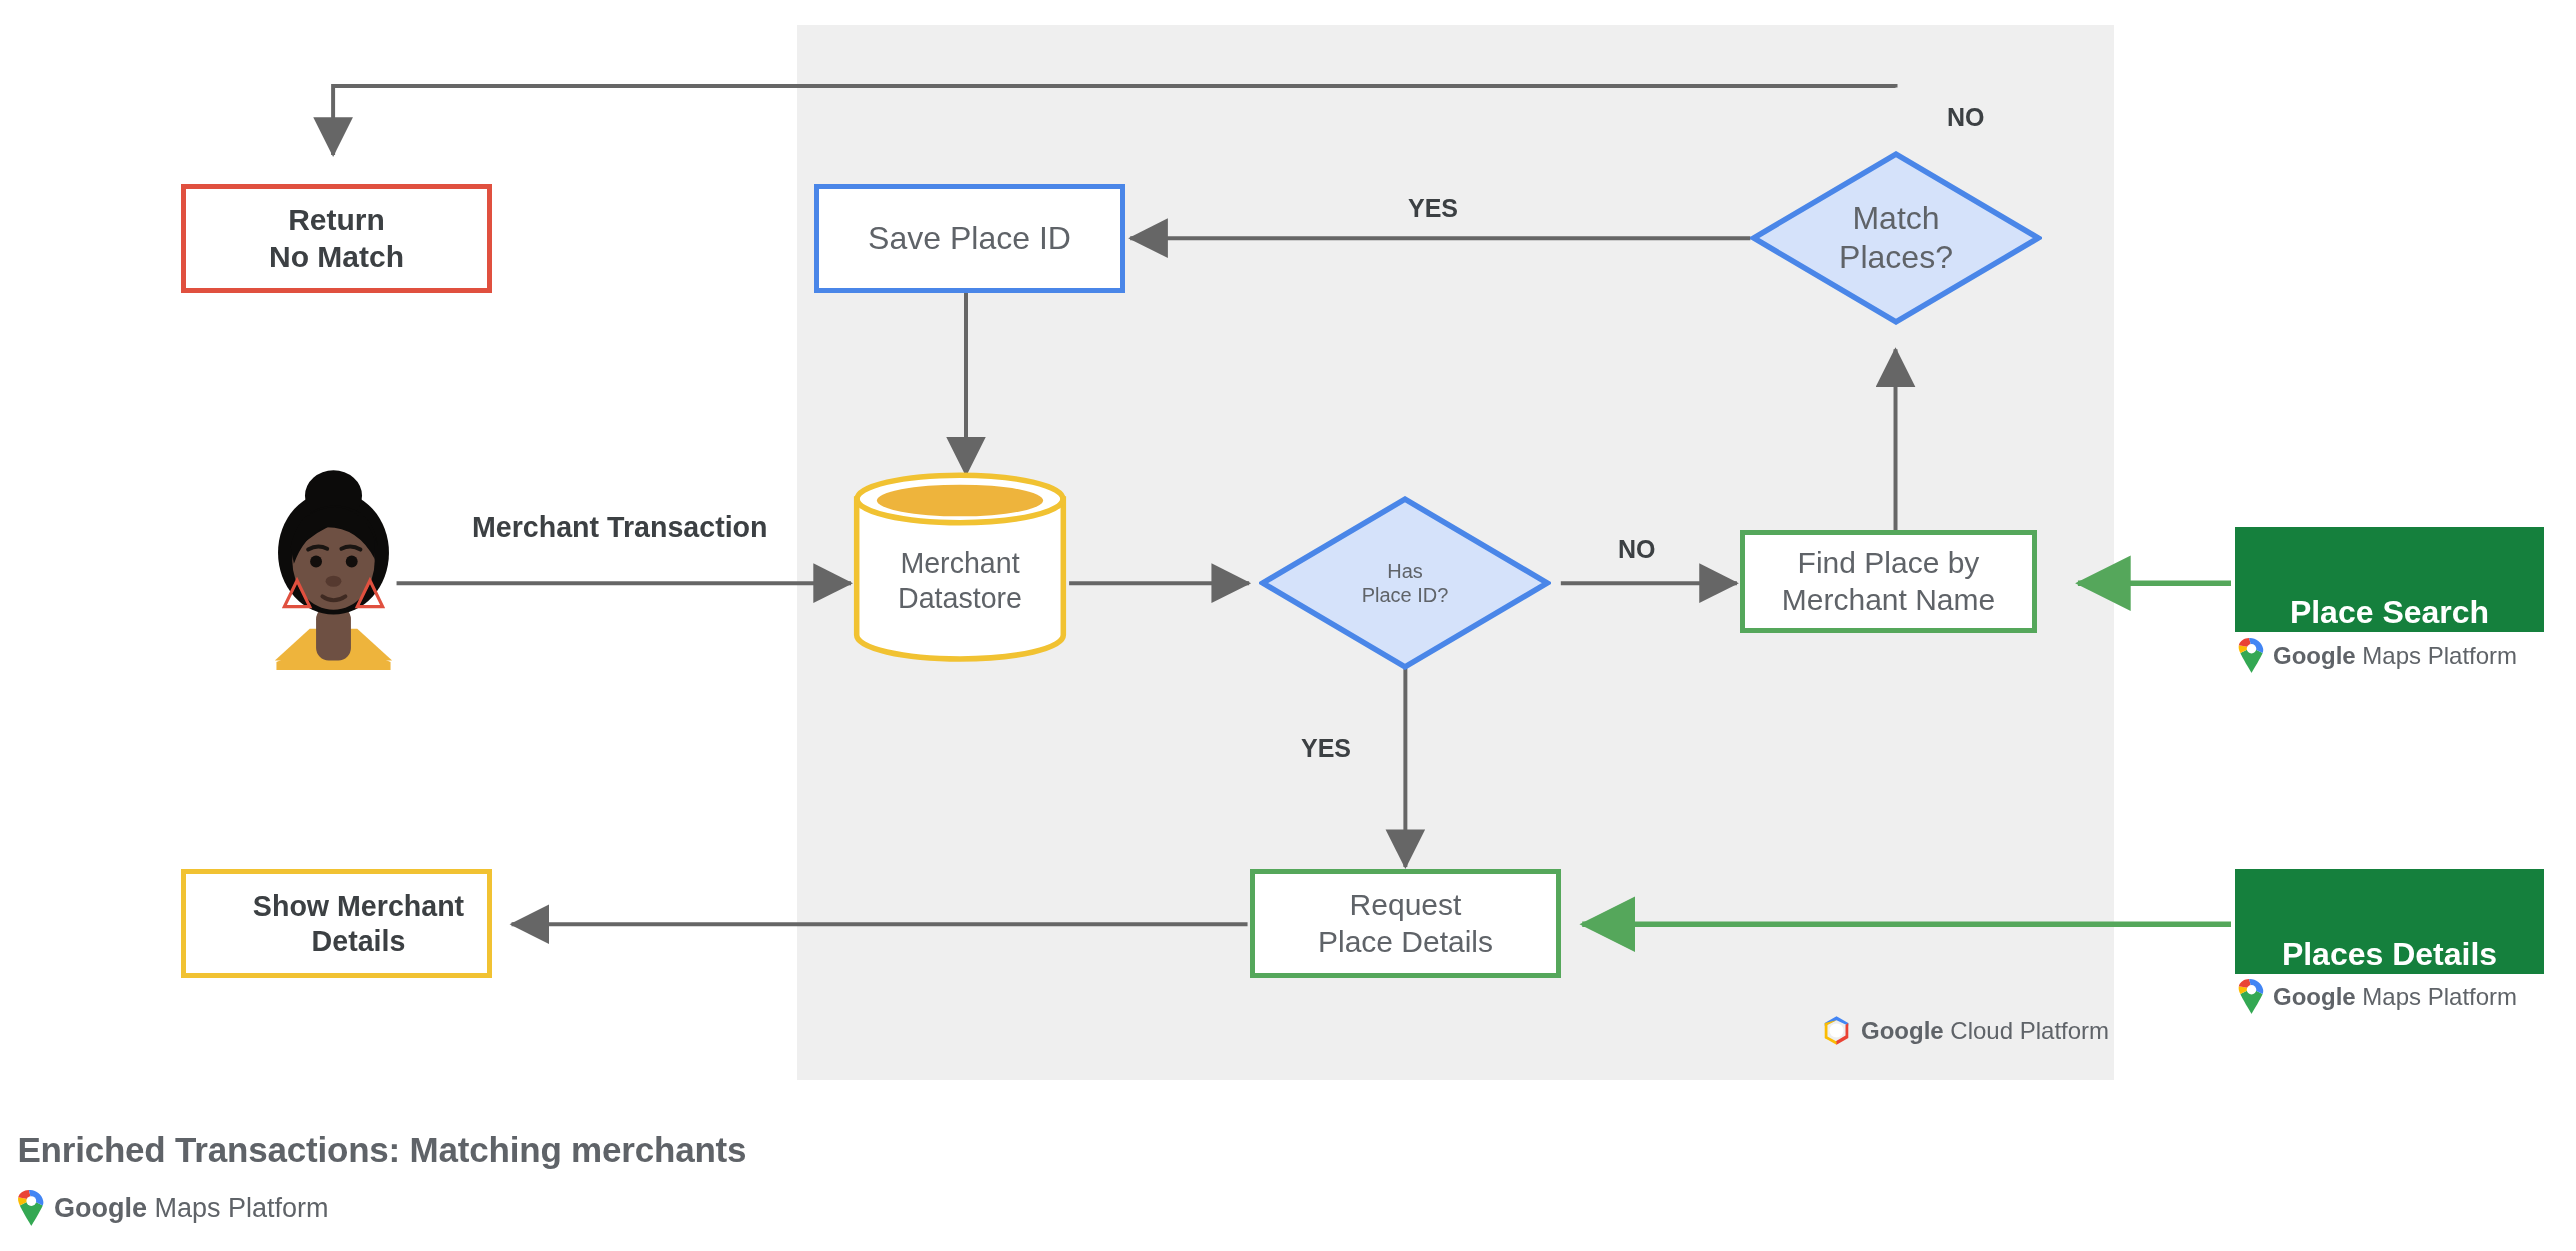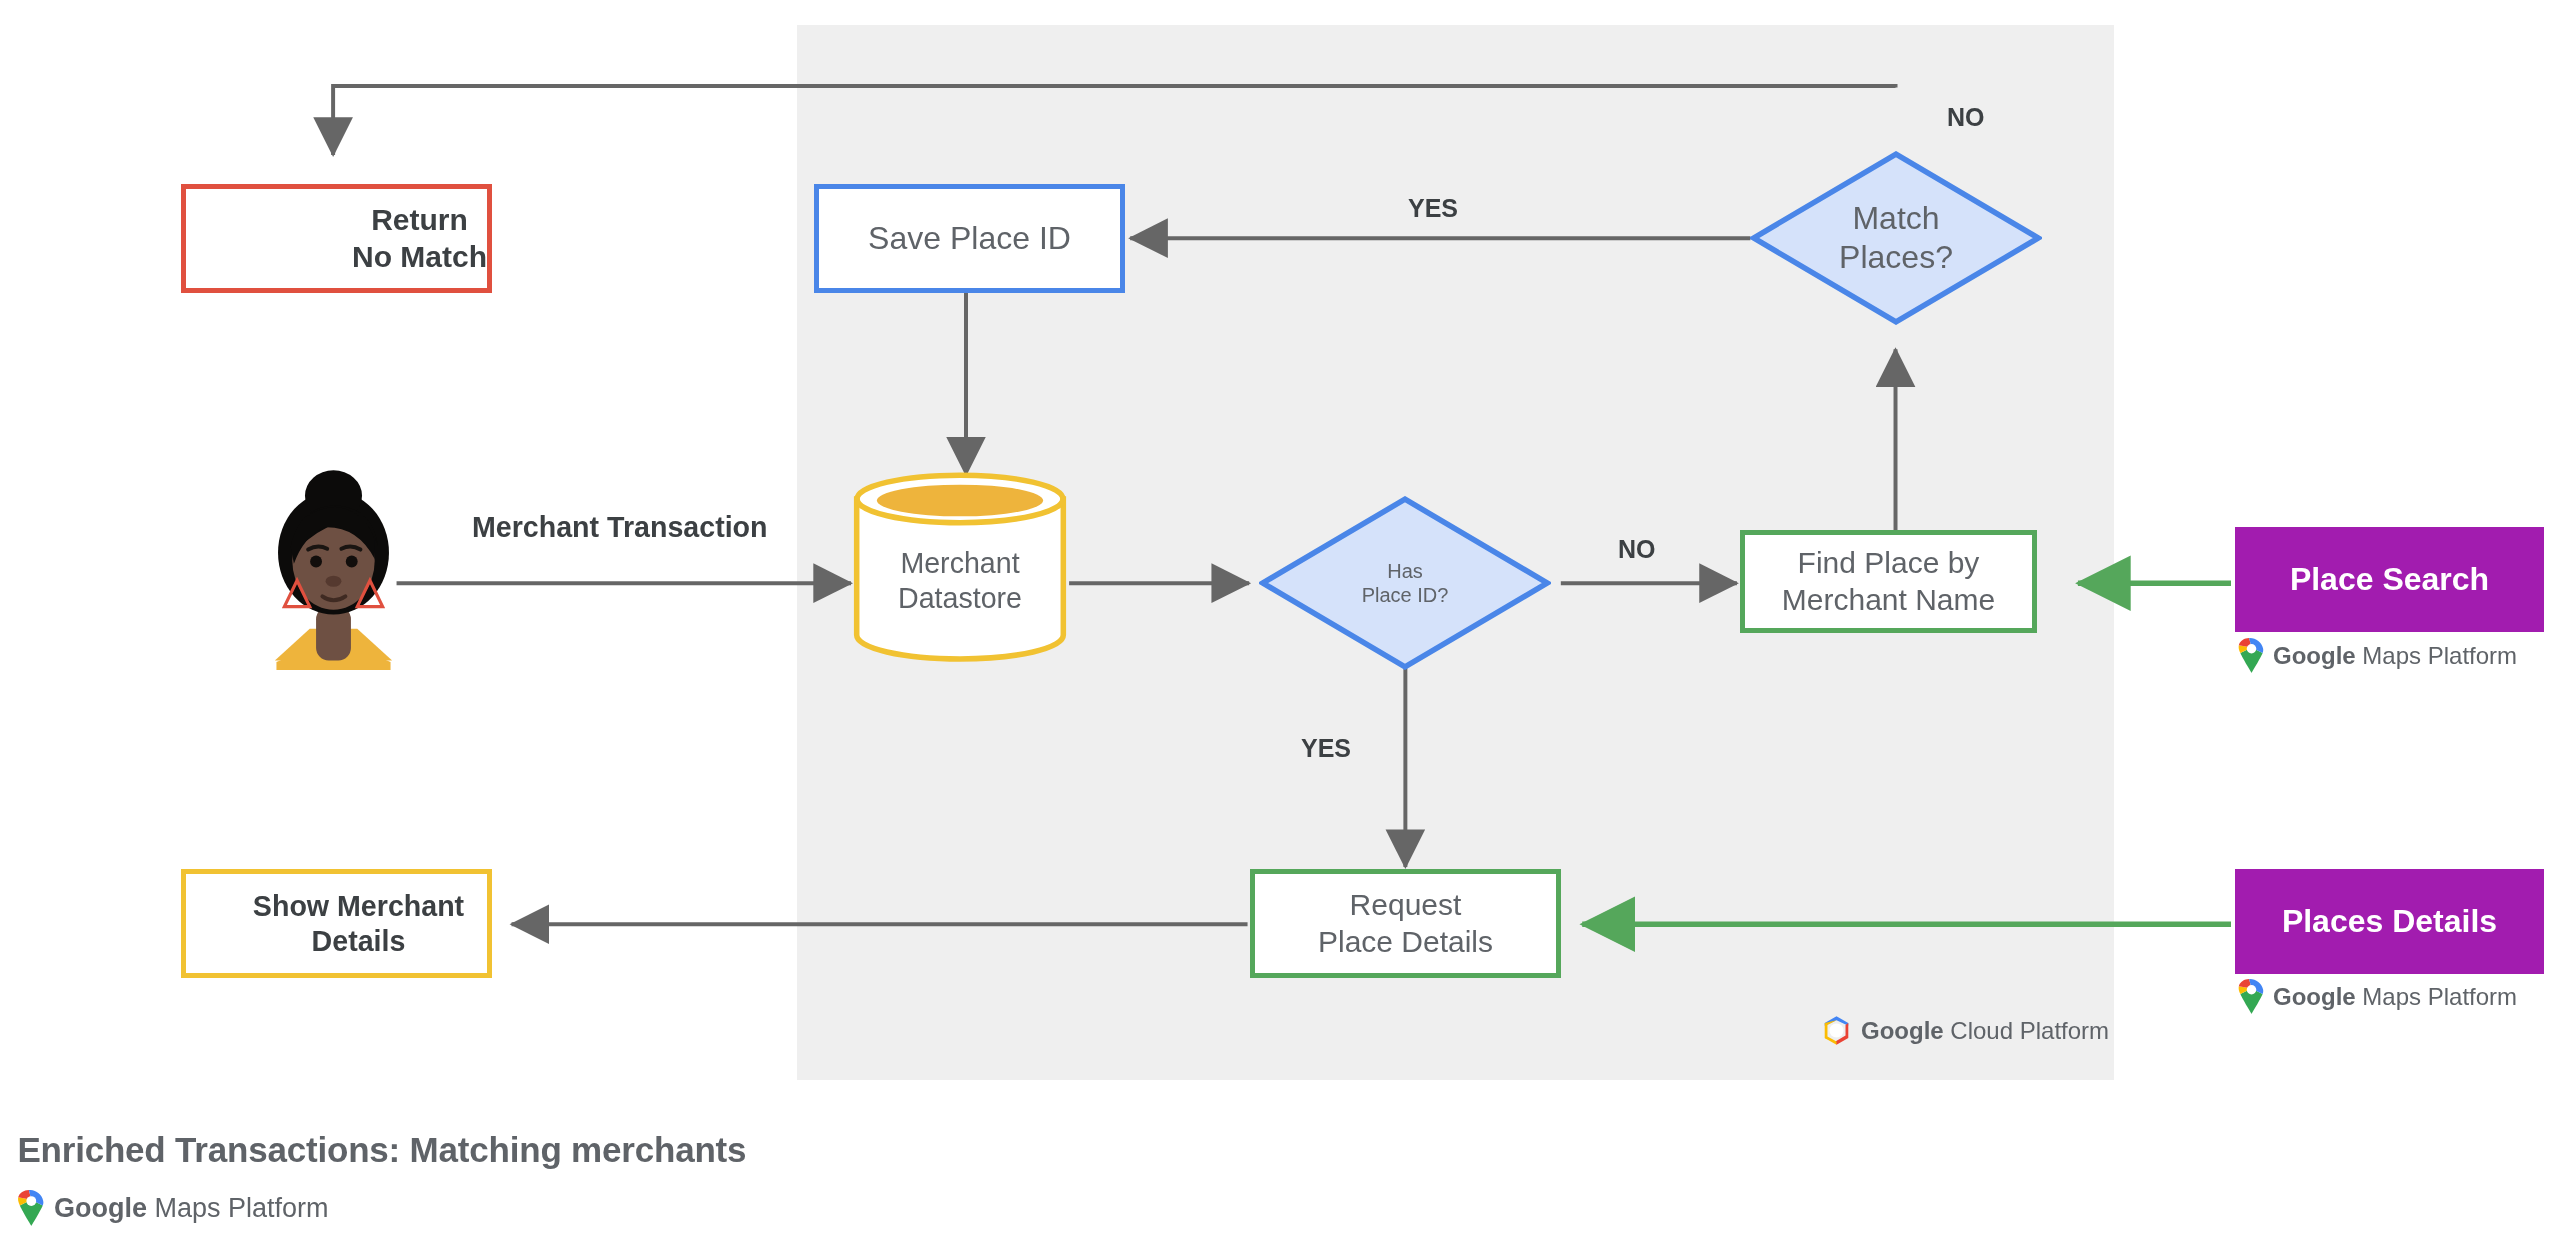--- a/index.html
+++ b/index.html
@@ -31,30 +31,31 @@
   .node {
     display: flex;
     align-items: center;
     justify-content: center;
     text-align: center;
     background: #ffffff;
     color: #5f6368;
     line-height: 1.22;
     z-index: 5;
   }
-  .node-red    { border: 5.6px solid #e0503f; color:#3c4043; font-weight: 700; justify-content: flex-end; }
+  .node-red    { border: 5.6px solid #e0503f; color:#3c4043; font-weight: 700; }
   .node-blue   { border: 5.6px solid #4a86e8; color:#5f6368; font-weight: 400; }
   .node-green  { border: 5.6px solid #55a75b; color:#5f6368; font-weight: 400; }
   .node-yellow { border: 5.6px solid #f1c232; color:#3c4043; font-weight: 700; }
 
   .node-filled-green {
-    background: #a21caf;
+    background: #15803d;
     color: #ffffff;
     font-weight: 700;
     border: none;
+    align-items: flex-end;
   }
 
   
   .diamond-wrap { z-index: 5; }
   .diamond-wrap svg { position:absolute; left:0; top:0; }
   .diamond-label {
     position: absolute;
     left: 0; top: 0;
     width: 100%; height: 100%;
     display: flex;

